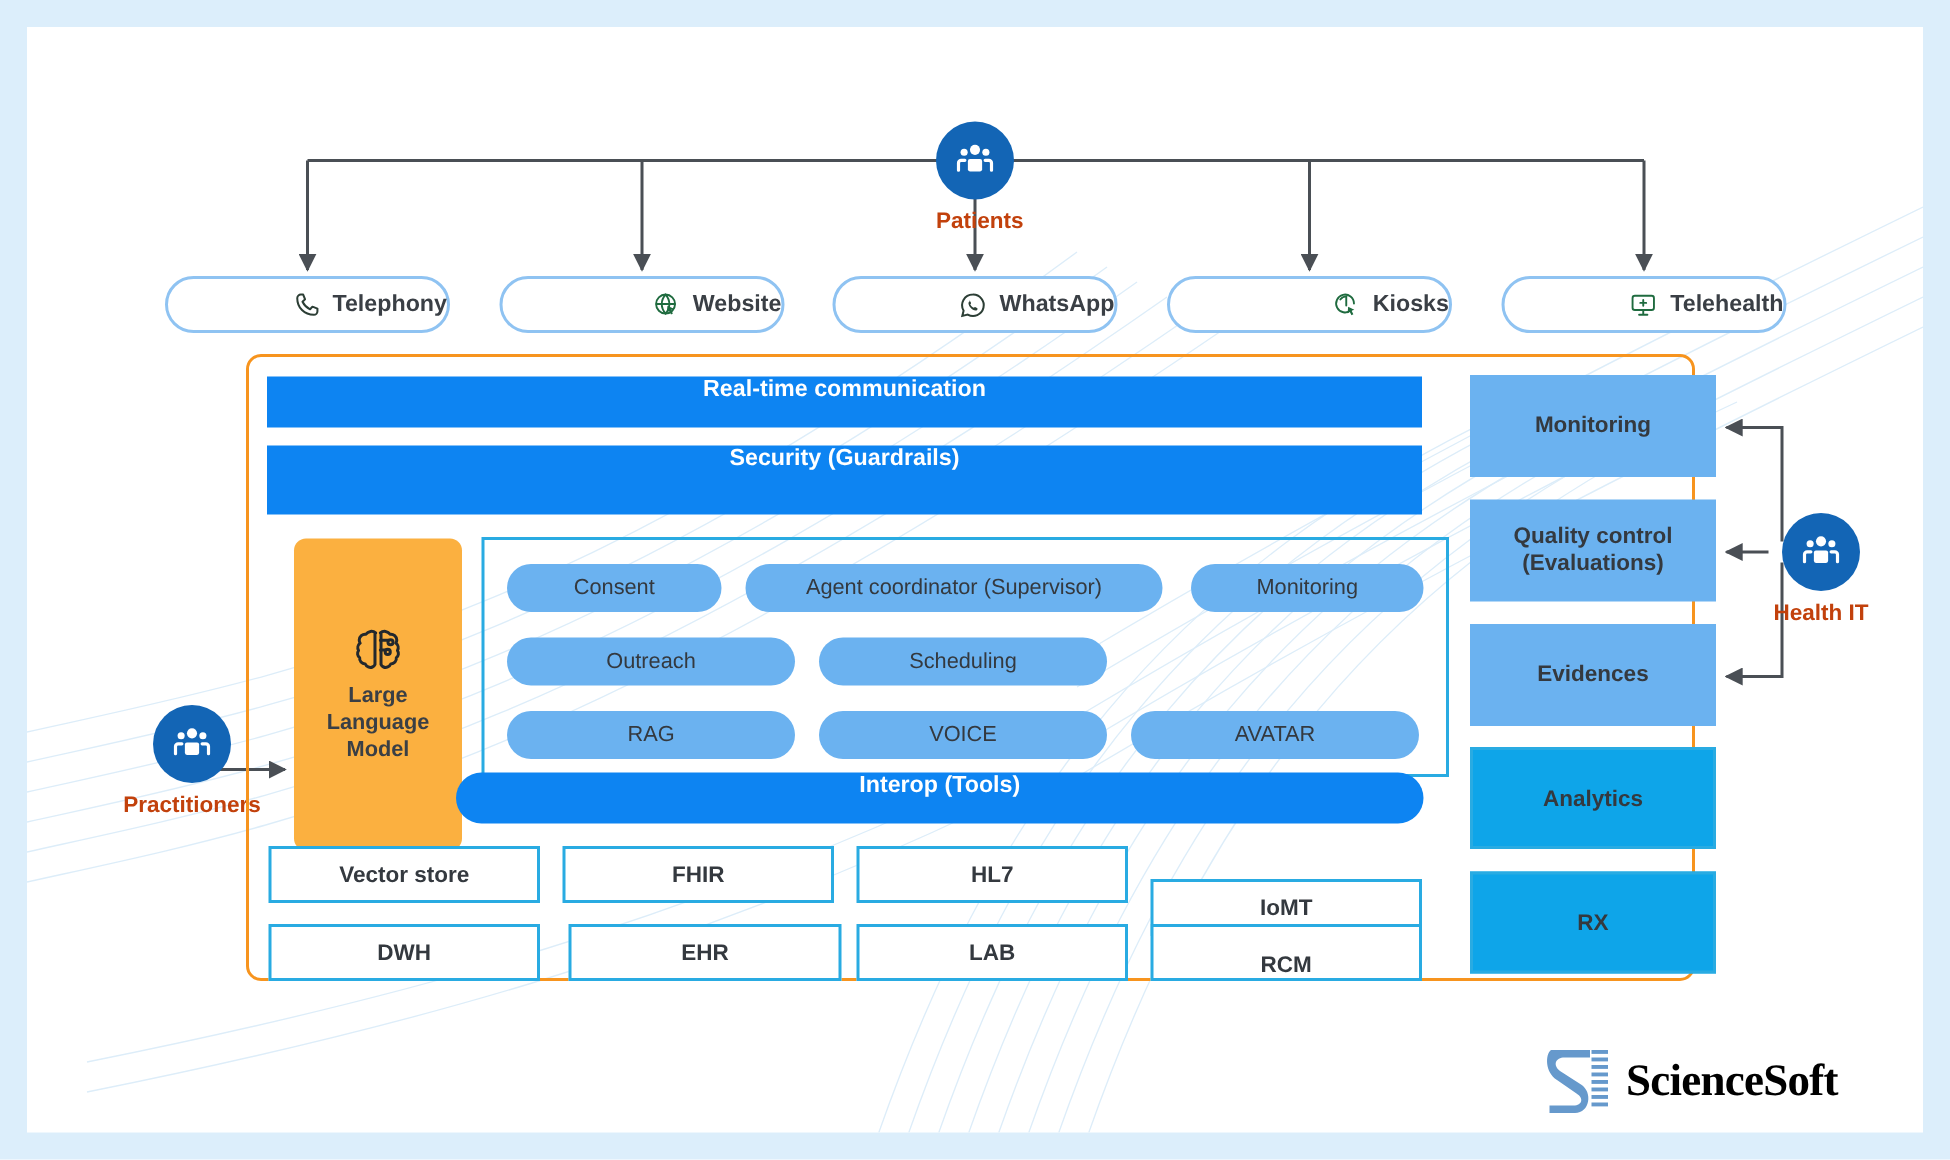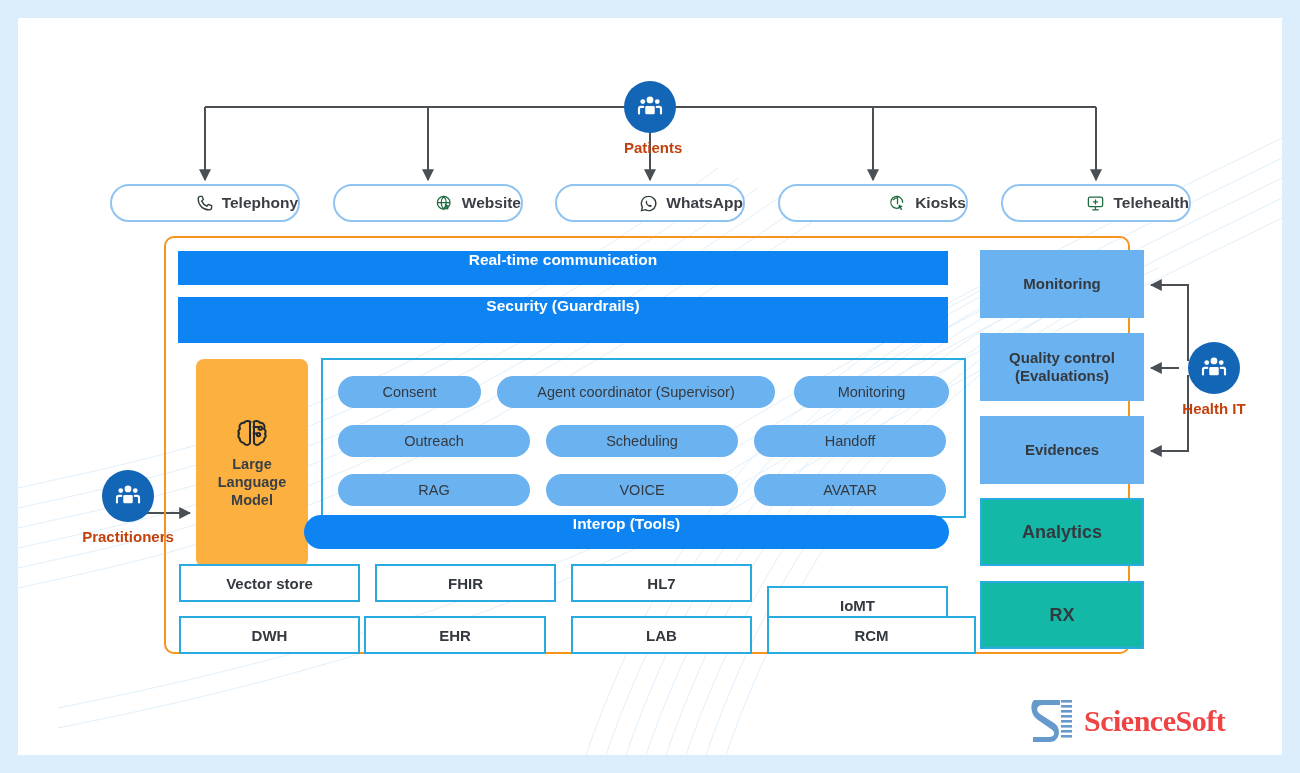--- a/index.html
+++ b/index.html
@@ -156,25 +156,25 @@
     font-weight: bold;
     color: #34393f;
     line-height: 1.2;
     white-space: pre-line;
   }
   .right-white {
     position: absolute;
     left: 962px;
     width: 164px;
     border: 2px solid #29abe2;
-    background: #14b8a6;
-    display: flex;
-    align-items: center;
-    justify-content: center;
-    font-size: 18px;
+    background: #0ea5e9;
+    display: flex;
+    align-items: center;
+    justify-content: center;
+    font-size: 15px;
     font-weight: bold;
     color: #34393f;
   }
 
   
   #connectors {
     position: absolute;
     left: 0; top: 0;
     width: 1264px; height: 737px;
     pointer-events: none;
@@ -184,21 +184,21 @@
   #logo {
     position: absolute;
     left: 1012px;
     top: 680px;
     display: flex;
     align-items: center;
     gap: 10px;
   }
   #logo-text {
     font-size: 30px;
-    color: #ef4444;
+    color: #000000;
     font-weight: bold;
     letter-spacing: -0.5px;
     font-family: "Liberation Serif", serif;
   }
 </style>
 </head>
 <body>
 
 <div id="canvas">
 
@@ -372,23 +372,20 @@
   <div class="agent-pill" style="left:776px; top:358px; width:155px;">
     <span>Monitoring</span>
   </div>
 
   <div class="agent-pill" style="left:320px; top:407px; width:192px;">
     <span>Outreach</span>
   </div>
   <div class="agent-pill" style="left:528px; top:407px; width:192px;">
     <span>Scheduling</span>
   </div>
-  <div class="agent-pill" style="left:736px; top:407px; width:192px;">
-    <span>Handoff</span>
-  </div>
 
   <div class="agent-pill" style="left:320px; top:456px; width:192px;">
     <span>RAG</span>
   </div>
   <div class="agent-pill" style="left:528px; top:456px; width:192px;">
     <span>VOICE</span>
   </div>
   <div class="agent-pill" style="left:736px; top:456px; width:192px;">
     <span>AVATAR</span>
   </div>
@@ -406,27 +403,27 @@
   <div class="src-box" style="left:553px; top:546px; width:181px;">
     <span>HL7</span>
   </div>
   <div class="src-box" style="left:749px; top:568px; width:181px;">
     <span>IoMT</span>
   </div>
 
   <div class="src-box" style="left:161px; top:598px; width:181px;">
     <span>DWH</span>
   </div>
-  <div class="src-box" style="left:346px; top:598px; width:182px;">
+  <div class="src-box" style="left:361px; top:598px; width:182px;">
     <span>EHR</span>
   </div>
   <div class="src-box" style="left:553px; top:598px; width:181px;">
     <span>LAB</span>
   </div>
-  <div class="src-box" style="left:749px; top:598px; width:209px;">
+  <div class="src-box" style="left:749px; top:598px; width:181px;align-items:flex-end;">
     <span>RCM</span>
   </div>
 
   <div class="right-blue" style="top:232px; height:68px;">
     <span>Monitoring</span>
   </div>
   <div class="right-blue" style="top:315px; height:68px;">
     <span>Quality control
 (Evaluations)</span>
   </div>

